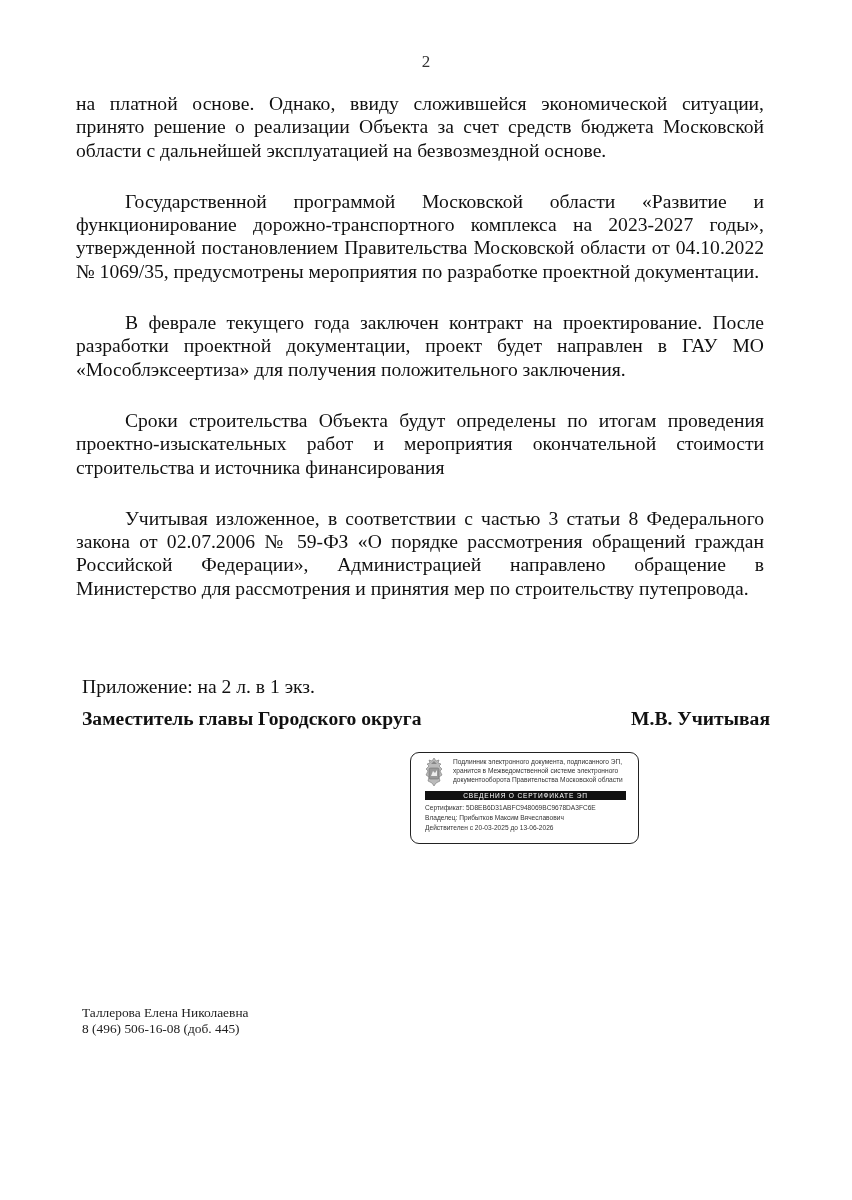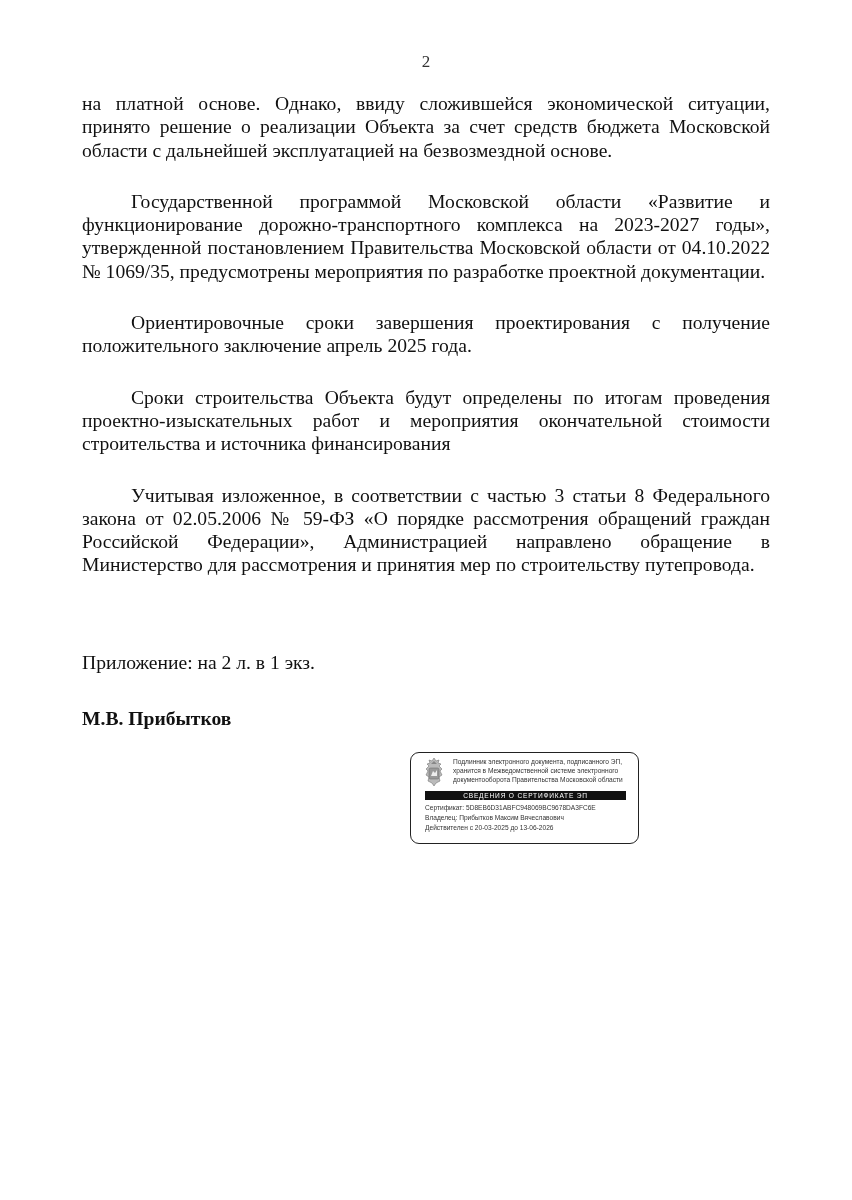--- a/index.html
+++ b/index.html
@@ -1,50 +1,51 @@
 <!DOCTYPE html>
 <html><head>
   <meta charset="utf-8">
   <style>
     html, body { margin: 0; padding: 0; background: #ffffff; }
     body { width: 852px; height: 1200px; position: relative; overflow: hidden; color: #111; }
     .page { position: absolute; left: 0; top: 0; width: 852px; height: 1200px; background: #fff; }
     .serif { font-family: "Liberation Serif", "DejaVu Serif", serif; }
     .page-num { position: absolute; top: 52px; left: 0; width: 852px; text-align: center; font-size: 17px; color: #333; }
-    .body-text { position: absolute; left: 82px; width: 688px; top: 92px; font-size: 19.6px; line-height: 23.3px; }
+    .body-text { position: absolute; left: 76px; width: 688px; top: 92px; font-size: 19.6px; line-height: 23.3px; }
     .body-text p { margin: 0; text-align: justify; text-align-last: left; }
     .body-text p.indent { text-indent: 49px; margin-top: 28px; }
-    .attachment { position: absolute; left: 82px; top: 652px; font-size: 19.6px; }
+    .attachment { position: absolute; left: 82px; top: 676px; font-size: 19.6px; }
     .signature { position: absolute; left: 82px; width: 688px; top: 708px; font-size: 19.6px; font-weight: bold; display: flex; justify-content: space-between; }
     .stamp { position: absolute; left: 410px; top: 752px; width: 229px; height: 92px; border: 1.6px solid #222; border-radius: 9px; font-family: "Liberation Sans", "DejaVu Sans", sans-serif; color: #333; box-sizing: border-box; }
     .stamp-emblem { position: absolute; left: 11px; top: 4px; width: 24px; height: 30px; }
     .stamp-header { position: absolute; left: 42px; top: 4px; font-size: 6.6px; line-height: 9px; white-space: nowrap; }
     .stamp-bar { position: absolute; left: 14px; right: 12px; top: 38px; height: 9px; background: #111; color: #fff; font-size: 6.6px; line-height: 9px; text-align: center; letter-spacing: 0.8px; }
     .stamp-lines { position: absolute; left: 14px; top: 50px; font-size: 6.6px; line-height: 10px; white-space: nowrap; }
     .executor { position: absolute; left: 82px; top: 1005px; font-size: 13.4px; line-height: 16px; color: #222; }
   </style>
 </head>
 <body>
 
 <div class="page">
 
   <div class="page-num serif">2</div>
 
   <div class="body-text serif">
     <p>на платной основе. Однако, ввиду сложившейся экономической ситуации, принято решение о реализации Объекта за счет средств бюджета Московской области с дальнейшей эксплуатацией на безвозмездной основе.</p>
     <p class="indent">Государственной программой Московской области «Развитие и функционирование дорожно-транспортного комплекса на 2023-2027 годы», утвержденной постановлением Правительства Московской области от 04.10.2022 № 1069/35, предусмотрены мероприятия по разработке проектной документации.</p>
-    <p class="indent">Ориентировочные сроки завершения проектирования с получение положительного заключение апрель 2025 года.</p>
+    <p class="indent">В феврале текущего года заключен контракт на проектирование. После разработки проектной документации, проект будет направлен в ГАУ МО «Мособлэксеертиза» для получения положительного заключения.</p>
     <p class="indent">Сроки строительства Объекта будут определены по итогам проведения проектно-изыскательных работ и мероприятия окончательной стоимости строительства и источника финансирования</p>
-    <p class="indent">Учитывая изложенное, в соответствии с частью 3 статьи 8 Федерального закона от 02.05.2006 № 59-ФЗ «О порядке рассмотрения обращений граждан Российской Федерации», Администрацией направлено обращение в Министерство для рассмотрения и принятия мер по строительству путепровода.</p>
+    <p class="indent">Учитывая изложенное, в соответствии с частью 3 статьи 8 Федерального закона от 02.07.2006 № 59-ФЗ «О порядке рассмотрения обращений граждан Российской Федерации», Администрацией направлено обращение в Министерство для рассмотрения и принятия мер по строительству путепровода.</p>
   </div>
 
   <div class="attachment serif">Приложение: на 2 л. в 1 экз.</div>
 
   <div class="signature serif">
-    <span>М.В. Прибытков</span>
+    <span>Заместитель главы Городского округа</span>
+    <span>М.В. Учитывая</span>
   </div>
 
   <div class="stamp">
     <svg class="stamp-emblem" viewBox="0 0 24 30">
       <path d="M12 1 L14 4 L17 3 L16 6 L19 7 L17 9 L20 12 L18 14 L20 18 L17 20 L18 24 L14 26 L12 29 L10 26 L6 24 L7 20 L4 18 L6 14 L4 12 L7 9 L5 7 L8 6 L7 3 L10 4 Z" fill="#bbb" stroke="#777" stroke-width="0.6"></path>
       <rect x="7" y="11" width="10" height="11" rx="1.5" fill="#999" stroke="#666" stroke-width="0.5"></rect>
       <path d="M9 19 L11 14 L13 16 L15 13 L15 19 Z" fill="#eee"></path>
       <path d="M9 7 L12 4 L15 7 Z" fill="#888"></path>
     </svg>
     <div class="stamp-header">
@@ -53,14 +54,18 @@
       <div>документооборота Правительства Московской области</div>
     </div>
     <div class="stamp-bar">СВЕДЕНИЯ О СЕРТИФИКАТЕ ЭП</div>
     <div class="stamp-lines">
       <div>Сертификат: 5D8EB6D31ABFC948069BC9678DA3FC6E</div>
       <div>Владелец: Прибытков Максим Вячеславович</div>
       <div>Действителен с 20-03-2025 до 13-06-2026</div>
     </div>
   </div>
 
+  <div class="executor serif">
+    <div>Таллерова Елена Николаевна</div>
+    <div>8 (496) 506-16-08 (доб. 445)</div>
+  </div>
 
 </div>
 
 </body></html>

